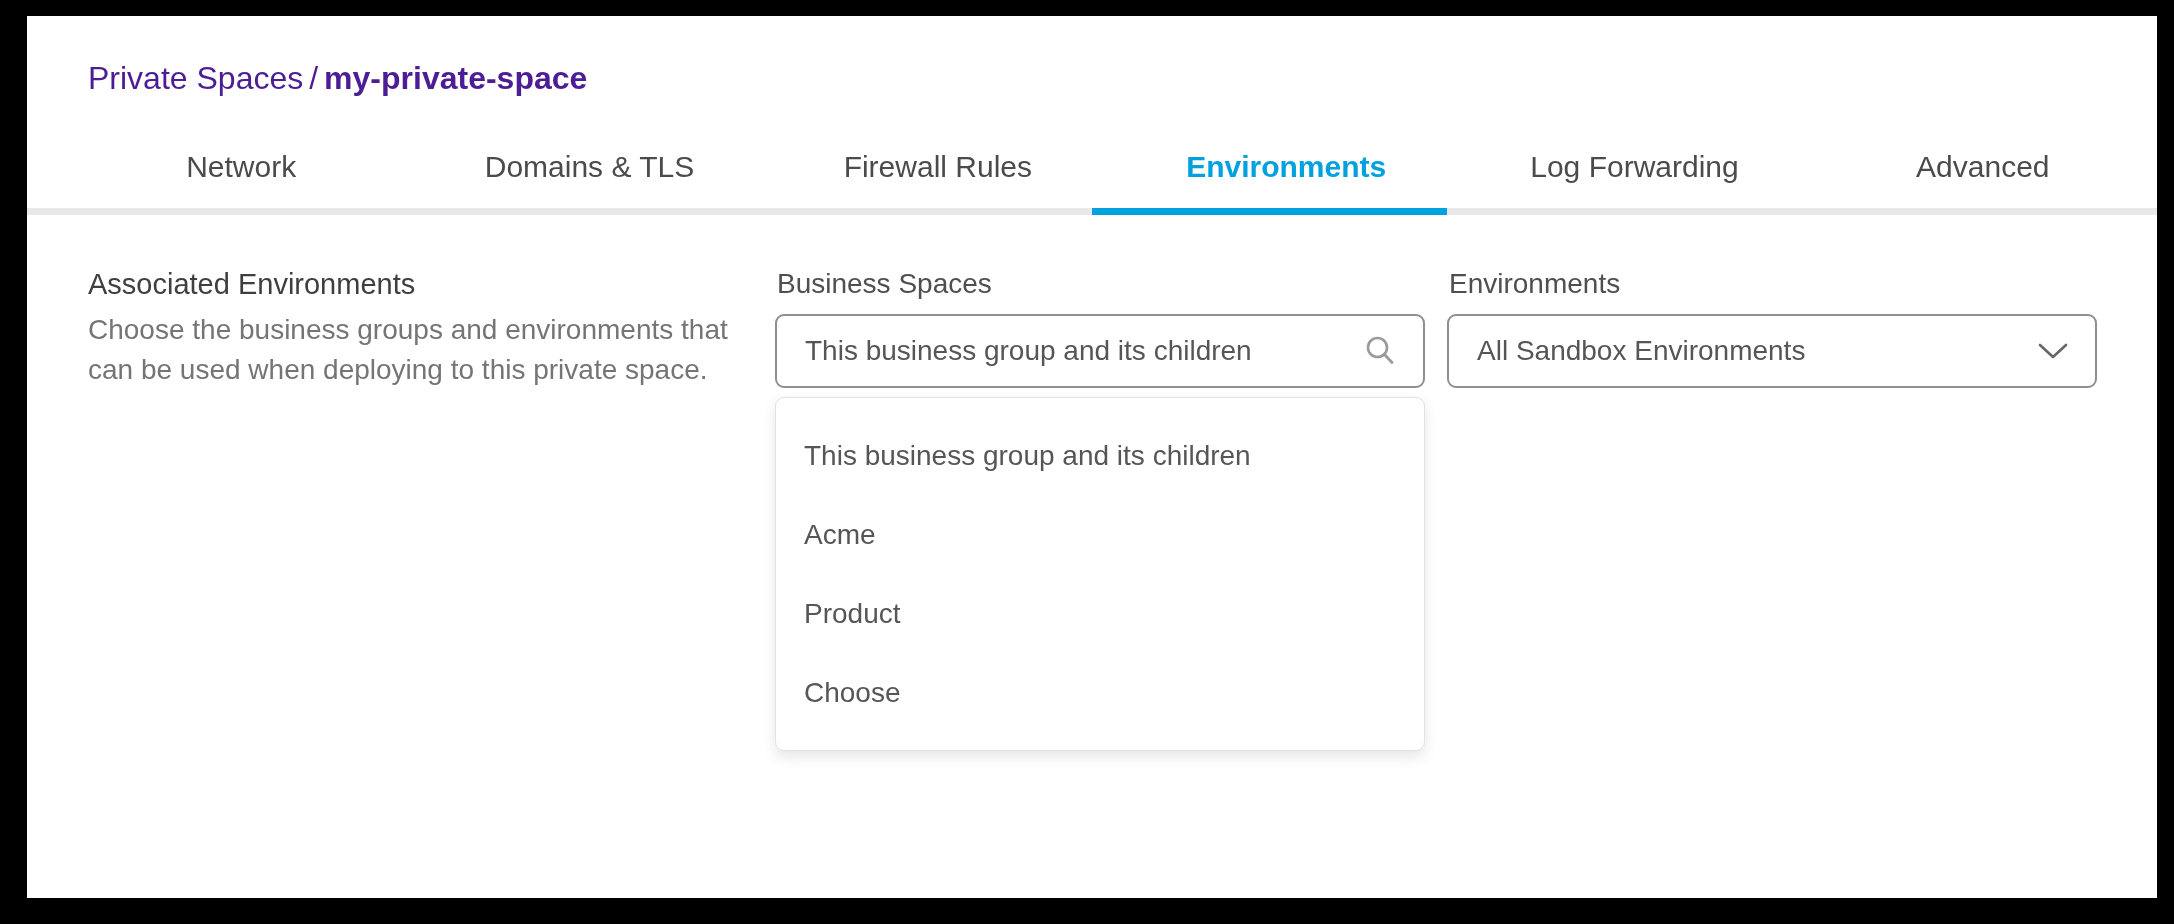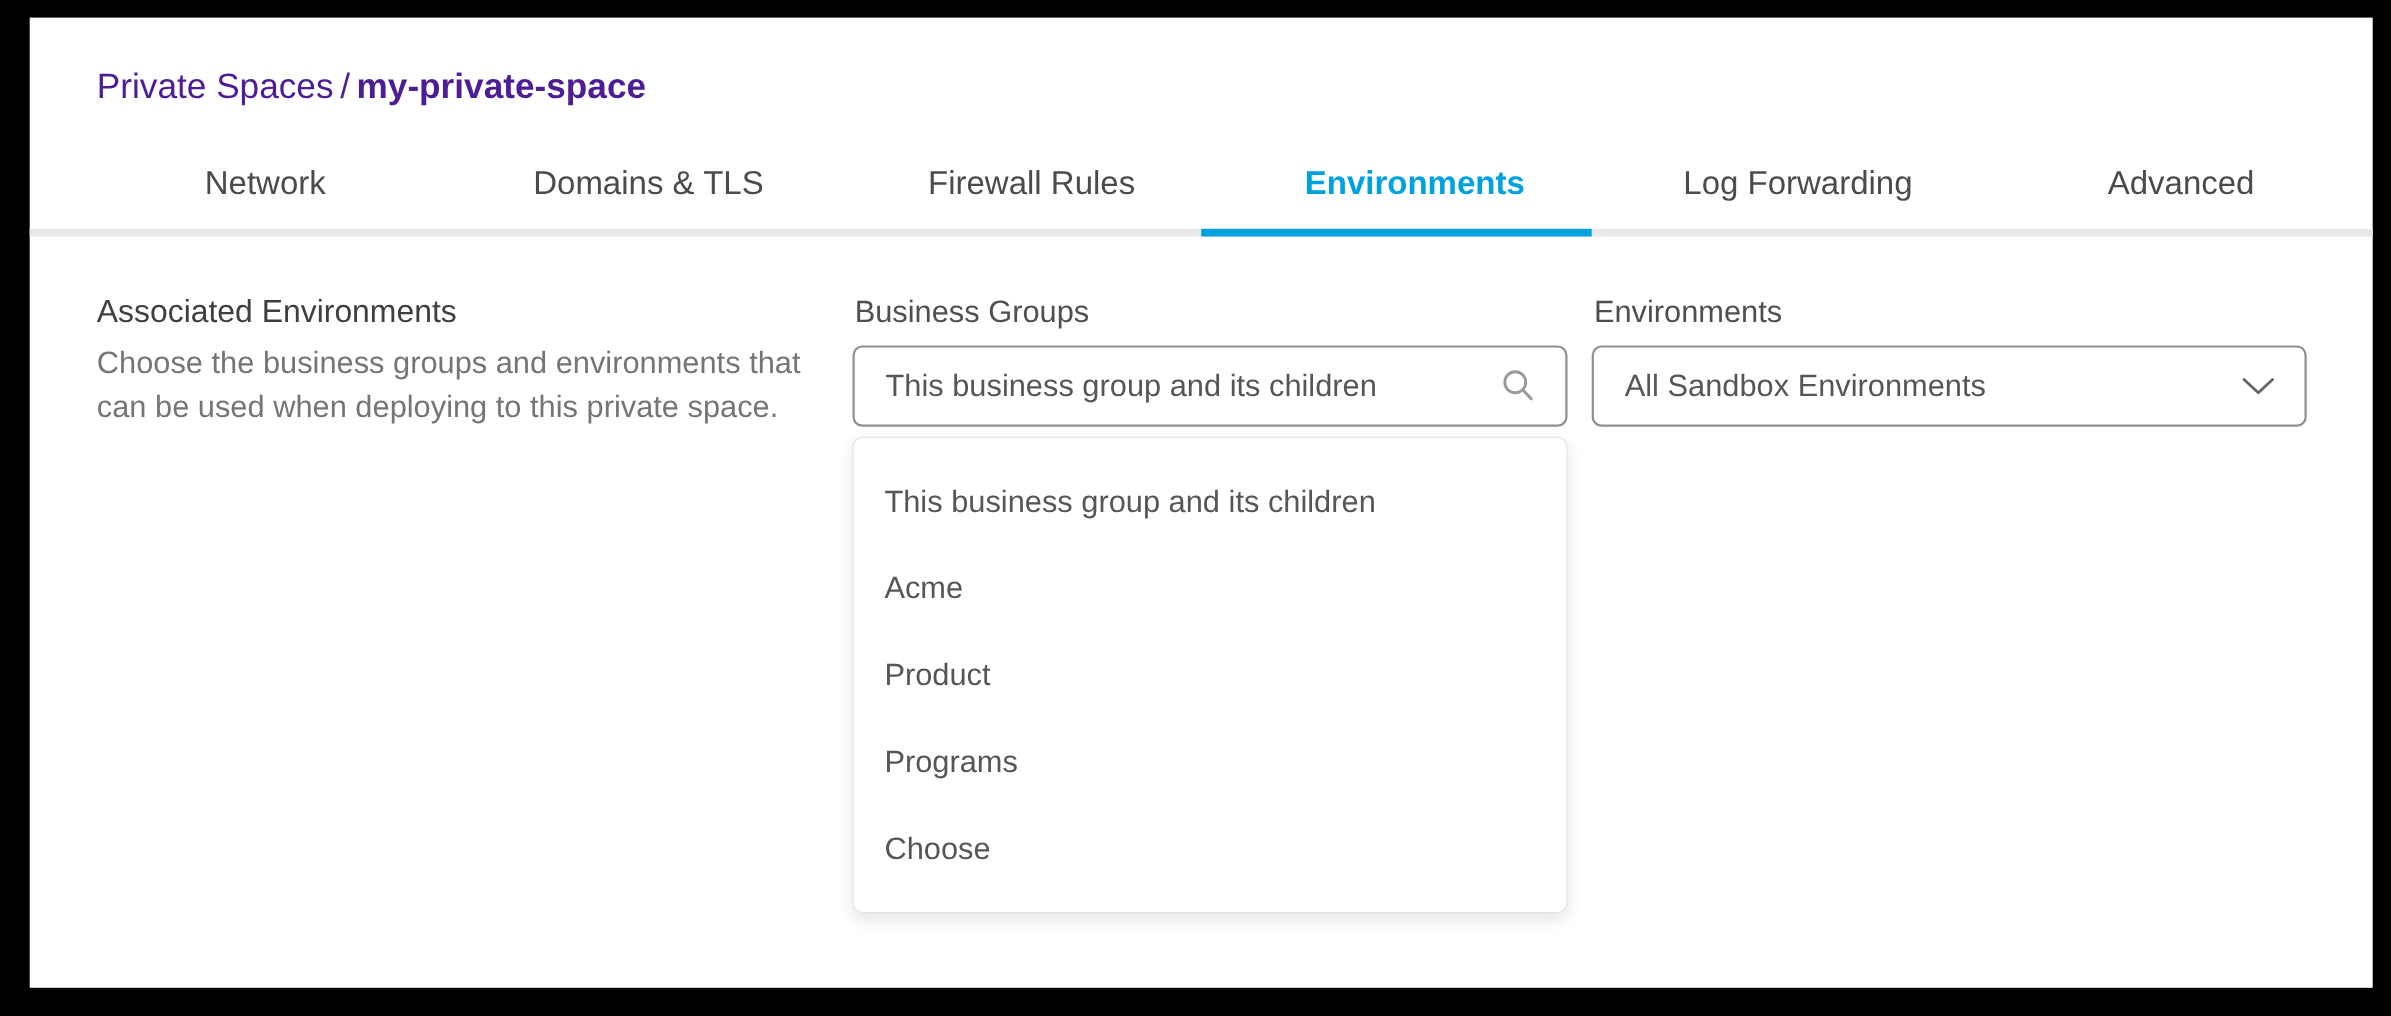--- a/index.html
+++ b/index.html
@@ -129,37 +129,36 @@
   <div class="tab-divider">
     <div class="tab-indicator" style="left: 50%; width: 16.6667%; background: rgb(0, 161, 223);"></div>
   </div>
 
   <div class="section-info">
     <h2 class="section-heading">Associated Environments</h2>
     <p class="section-desc">Choose the business groups and environments that can be used when deploying to this private space.</p>
   </div>
 
   <div class="field-col col-bg">
-    <div class="field-label">Business Groups</div>
+    <div class="field-label">Business Spaces</div>
     <div class="field-box">
       <span class="field-value">This business group and its children</span>
       <span class="field-icon">
         <svg width="34" height="34" viewBox="0 0 34 34">
           <circle cx="14.5" cy="13.5" r="9.5" fill="none" stroke="#9a9a9a" stroke-width="2.6"></circle>
           <line x1="21.5" y1="20.5" x2="29" y2="28.5" stroke="#9a9a9a" stroke-width="2.8" stroke-linecap="round"></line>
         </svg>
       </span>
     </div>
   </div>
 
   <div class="dropdown">
       <div class="dropdown-item">This business group and its children</div>
       <div class="dropdown-item">Acme</div>
       <div class="dropdown-item">Product</div>
-      <div class="dropdown-item">Programs</div>
       <div class="dropdown-item">Choose</div>
     </div>
 
   <div class="field-col col-env">
     <div class="field-label">Environments</div>
     <div class="field-box">
       <span class="field-value">All Sandbox Environments</span>
       <span class="field-icon">
         <svg width="32" height="18" viewBox="0 0 32 18">
           <polyline points="3,3 16,15 29,3" fill="none" stroke="#666666" stroke-width="2.6" stroke-linecap="round" stroke-linejoin="round"></polyline>

